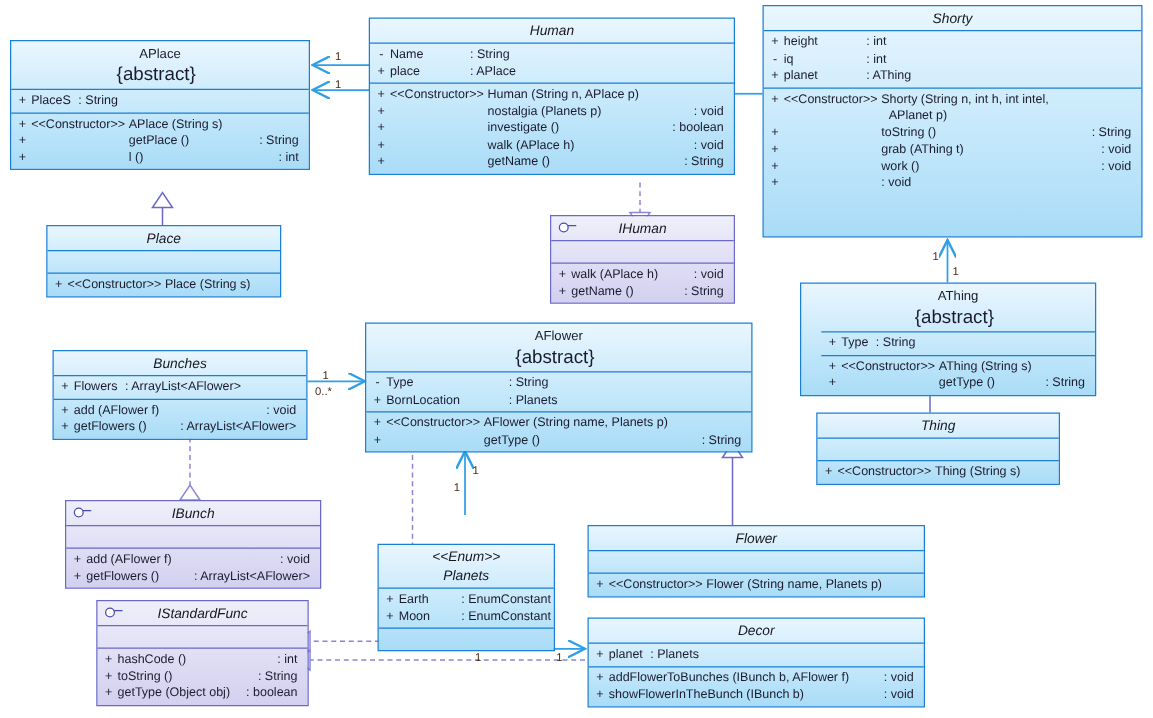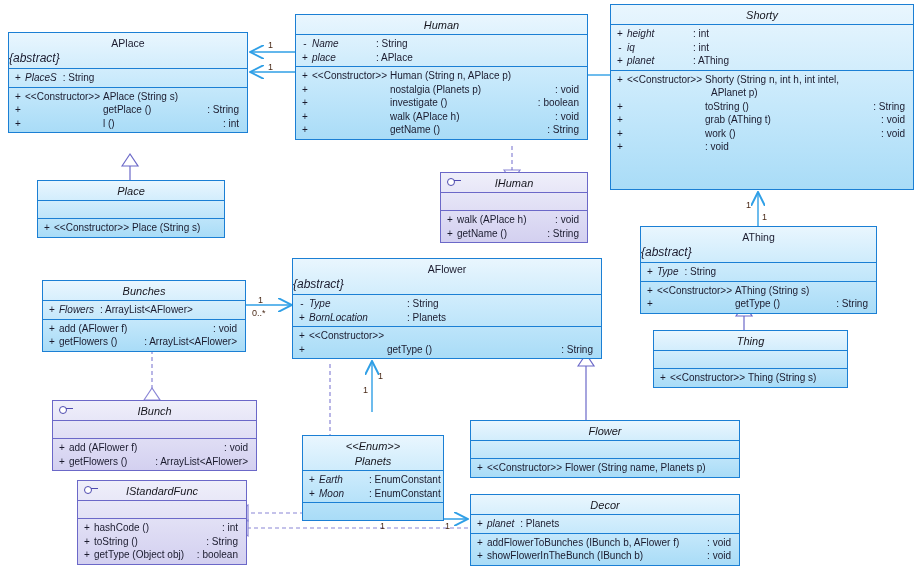--- a/index.html
+++ b/index.html
@@ -12,30 +12,30 @@
 
   
   .uml{position:absolute;box-sizing:border-box;border:1px solid #1b7fd4;
        background:linear-gradient(to bottom,#e9f6fe 0%,#c5e8fb 55%,#a9dcf7 100%);
        color:#1b1b2e;font-size:10px;}
   .uml.iface{border:1px solid #6b68c8;
        background:linear-gradient(to bottom,#efeffa 0%,#dedcf4 60%,#d3d0f0 100%);}
   .uml .title{text-align:center;padding:4px 0 3px 0;font-size:11px;color:#16161e;position:relative;font-style:italic;}
   .uml .title .stereo{display:block;text-align:center;}
   .uml .titleabs{text-align:center;padding:4px 0 2px 0;font-size:10.5px;}
-  .uml .absline{text-align:left;padding:0 6px 3px 0;font-size:12px;font-style:italic;}
+  .uml .absline{text-align:center;padding:0 6px 3px 0;font-size:15px;}
   .sep{border-top:1px solid #1b7fd4;}
   .uml.iface .sep{border-top:1px solid #6b68c8;}
   .compart{padding:2px 0 2px 0;}
   .row{display:flex;align-items:baseline;padding:0 2px;line-height:13.5px;white-space:nowrap;}
   .vis{width:14px;text-align:center;flex:none;}
   .ctor{width:78px;flex:none;}
   .nm{flex:1 1 auto;}
   .ty{flex:none;padding-right:6px;}
-  .nm2{flex:none;padding-right:6px;font-style:italic;}
+  .nm2{flex:none;padding-right:6px;}
   .empty{height:13px;}
 
   .ifacemark{position:absolute;left:6px;top:5px;width:14px;height:8px;}
   .ifacemark .circ{position:absolute;left:0;top:0;width:6px;height:6px;border:1px solid #4e4bb0;border-radius:50%;background:#fff;}
   .ifacemark .stem{position:absolute;left:7px;top:2px;width:7px;height:1px;background:#4e4bb0;}
 
   .mult{position:absolute;font-size:9px;color:#4a2a18;}
 </style>
 </head>
 <body>
@@ -294,21 +294,21 @@
         <span class="ty">: void</span>
       </div>
       <div class="row">
         <span class="vis">+</span>
         <span class="nm">getName ()</span>
         <span class="ty">: String</span>
       </div>
     </div>
   </div>
 
-  <div class="uml" style="left:640px;top:226px;width:237px;">
+  <div class="uml" style="left:640px;top:226px;width:237px;padding-left:16px;">
     <div class="titleabs">AThing</div>
     <div class="absline">{abstract}</div>
     <div class="compart sep">
       <div class="row">
         <span class="vis">+</span>
         <span class="nm2">Type</span>
         <span class="ty">: String</span>
       </div>
     </div>
     <div class="compart sep">
@@ -431,20 +431,21 @@
       <div class="row">
         <span class="vis">+</span>
         <span class="nm2" style="width:92px">BornLocation</span>
         <span class="ty">: Planets</span>
       </div>
     </div>
     <div class="compart sep">
       <div class="row">
         <span class="vis">+</span>
         <span class="ctor">&lt;&lt;Constructor&gt;&gt;</span>
+        <span class="nm">AFlower (String name, Planets p)</span>
         <span class="ty"></span>
       </div>
       <div class="row">
         <span class="vis">+</span>
         <span class="ctor"></span>
         <span class="nm">getType ()</span>
         <span class="ty">: String</span>
       </div>
     </div>
   </div>

